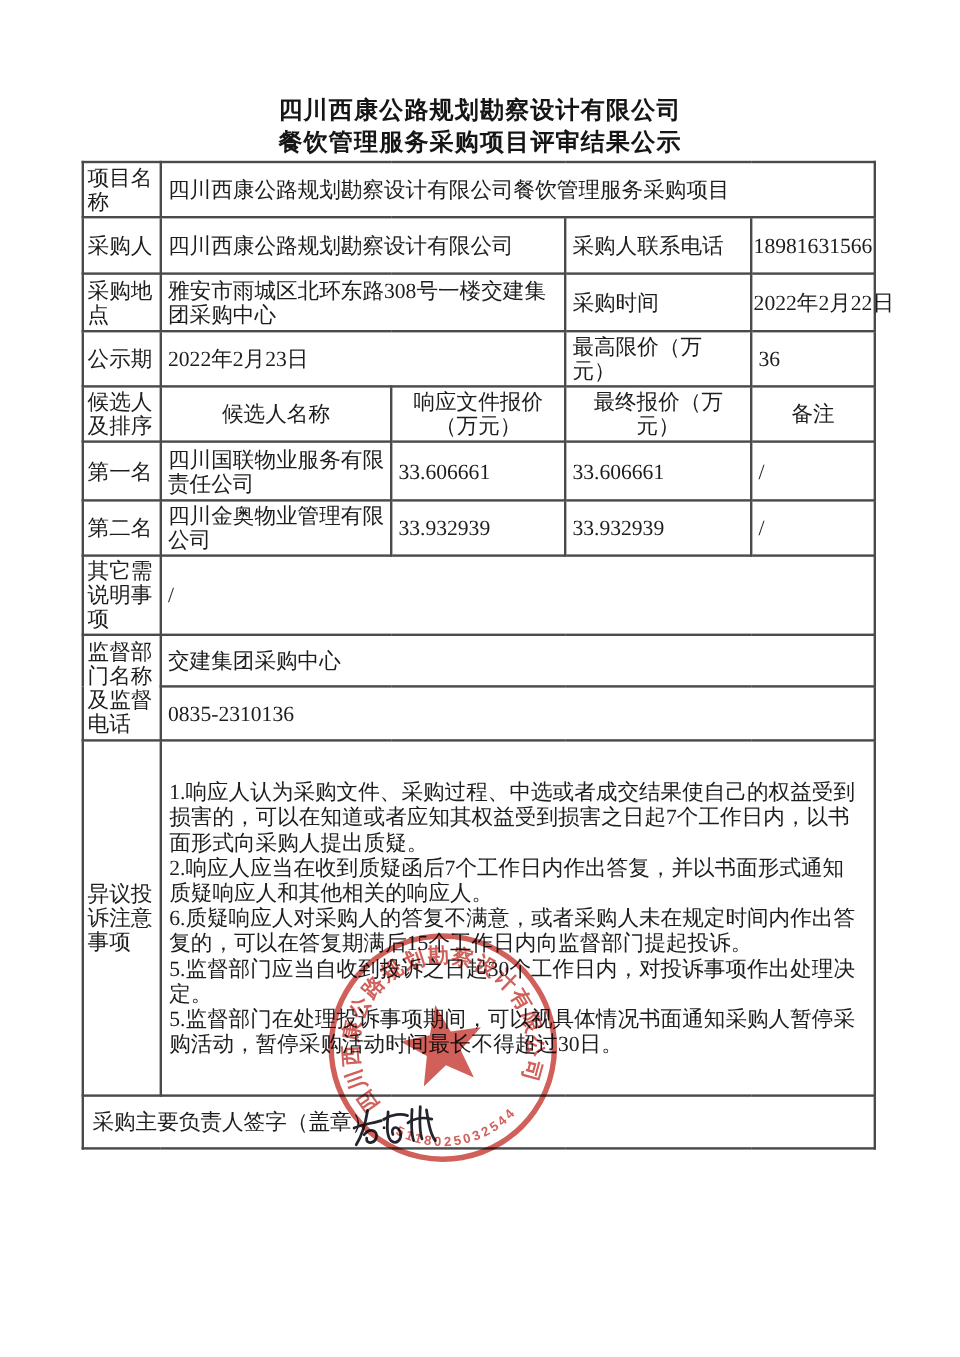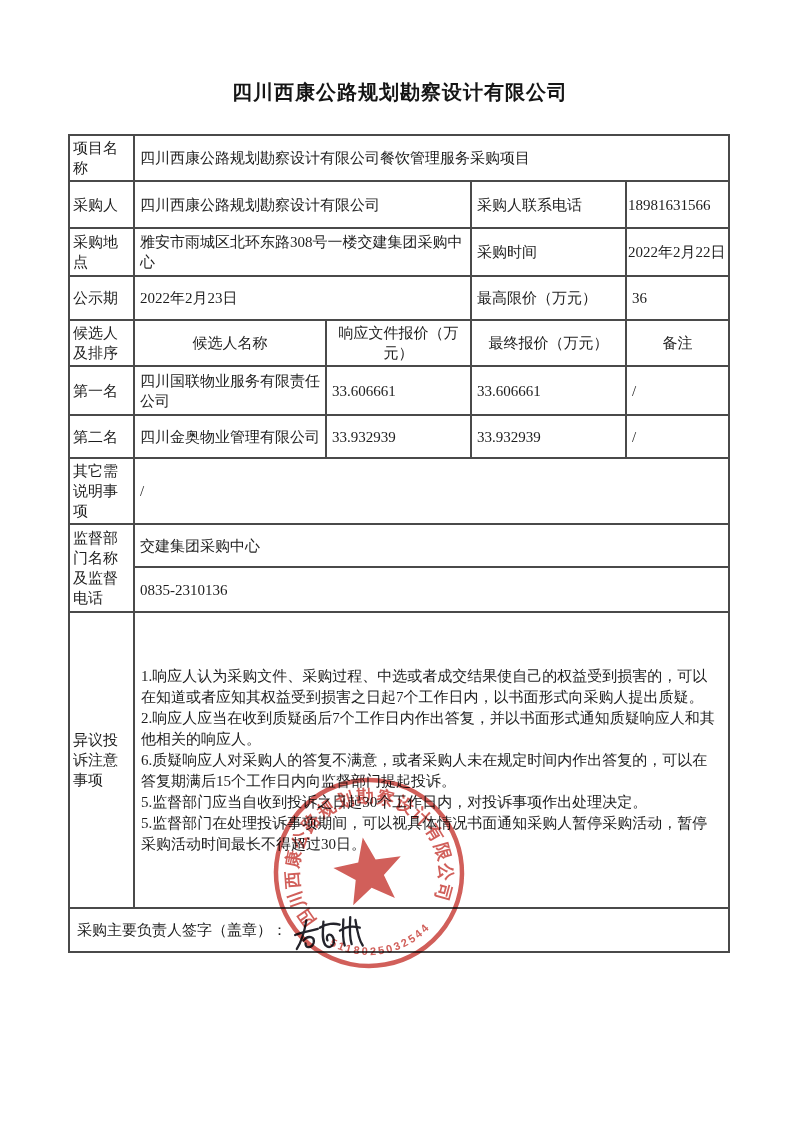--- a/index.html
+++ b/index.html
@@ -8,21 +8,21 @@
     font-family:"Liberation Serif","DejaVu Serif",serif;color:#1d1d1d;
     overflow:hidden;
   }
   .doc-title{
     position:absolute;top:79px;left:0;width:800px;text-align:center;
     font-family:"Liberation Sans","DejaVu Sans",sans-serif;
     font-weight:bold;font-size:20px;line-height:27px;letter-spacing:1px;color:#151515;
   }
   table.main{
     position:absolute;left:68px;top:134px;width:660px;
-    border-collapse:collapse;table-layout:fixed;font-size:15px;color:#1d1d1d;
+    border-collapse:collapse;table-layout:fixed;font-size:18px;color:#1d1d1d;
   }
   td{border:2px solid #4a4a4a;padding:2px 5px;vertical-align:middle;line-height:20px;background:transparent;}
   td.c{}
   td.l{text-align:left;}
   td.lab{padding:2px 2px 2px 3px;}
   tr.r1 td{height:40px}  tr.r2 td{height:41px}  tr.r3 td{height:42px}
   tr.r4 td{height:38px}  tr.r5 td{height:40px}  tr.r6 td{height:43px}
   tr.r7 td{height:37px}  tr.r8 td{height:39px}  tr.r9a td{height:37px}
   tr.r9b td{height:39px} tr.r10 td{height:282px} tr.r11 td{height:38px}
   td.hdr{text-align:center;padding:2px 8px;}
@@ -36,20 +36,21 @@
     transform:rotate(-10deg);opacity:0.84;mix-blend-mode:multiply;z-index:5;
   }
   .stamp svg{display:block;}
   .stamp-text{font-family:"Liberation Sans","DejaVu Sans",sans-serif;font-weight:bold;}
 </style>
 </head>
 <body>
 
 <div class="doc-title">
   <div>四川西康公路规划勘察设计有限公司</div>
+  <div>餐饮管理服务采购项目评审结果公示</div>
 </div>
 
 <table class="main">
   <colgroup>
     <col style="width:65px">
       <col style="width:192px">
       <col style="width:145px">
     <col style="width:155px">
       <col style="width:103px">
   </colgroup>

